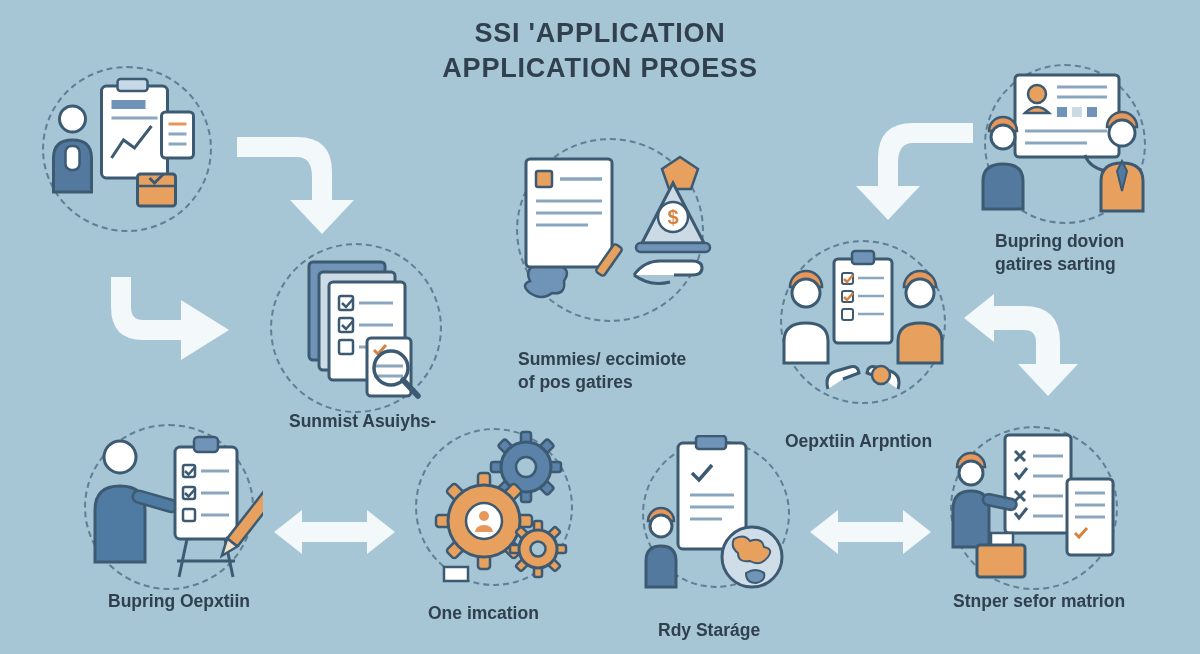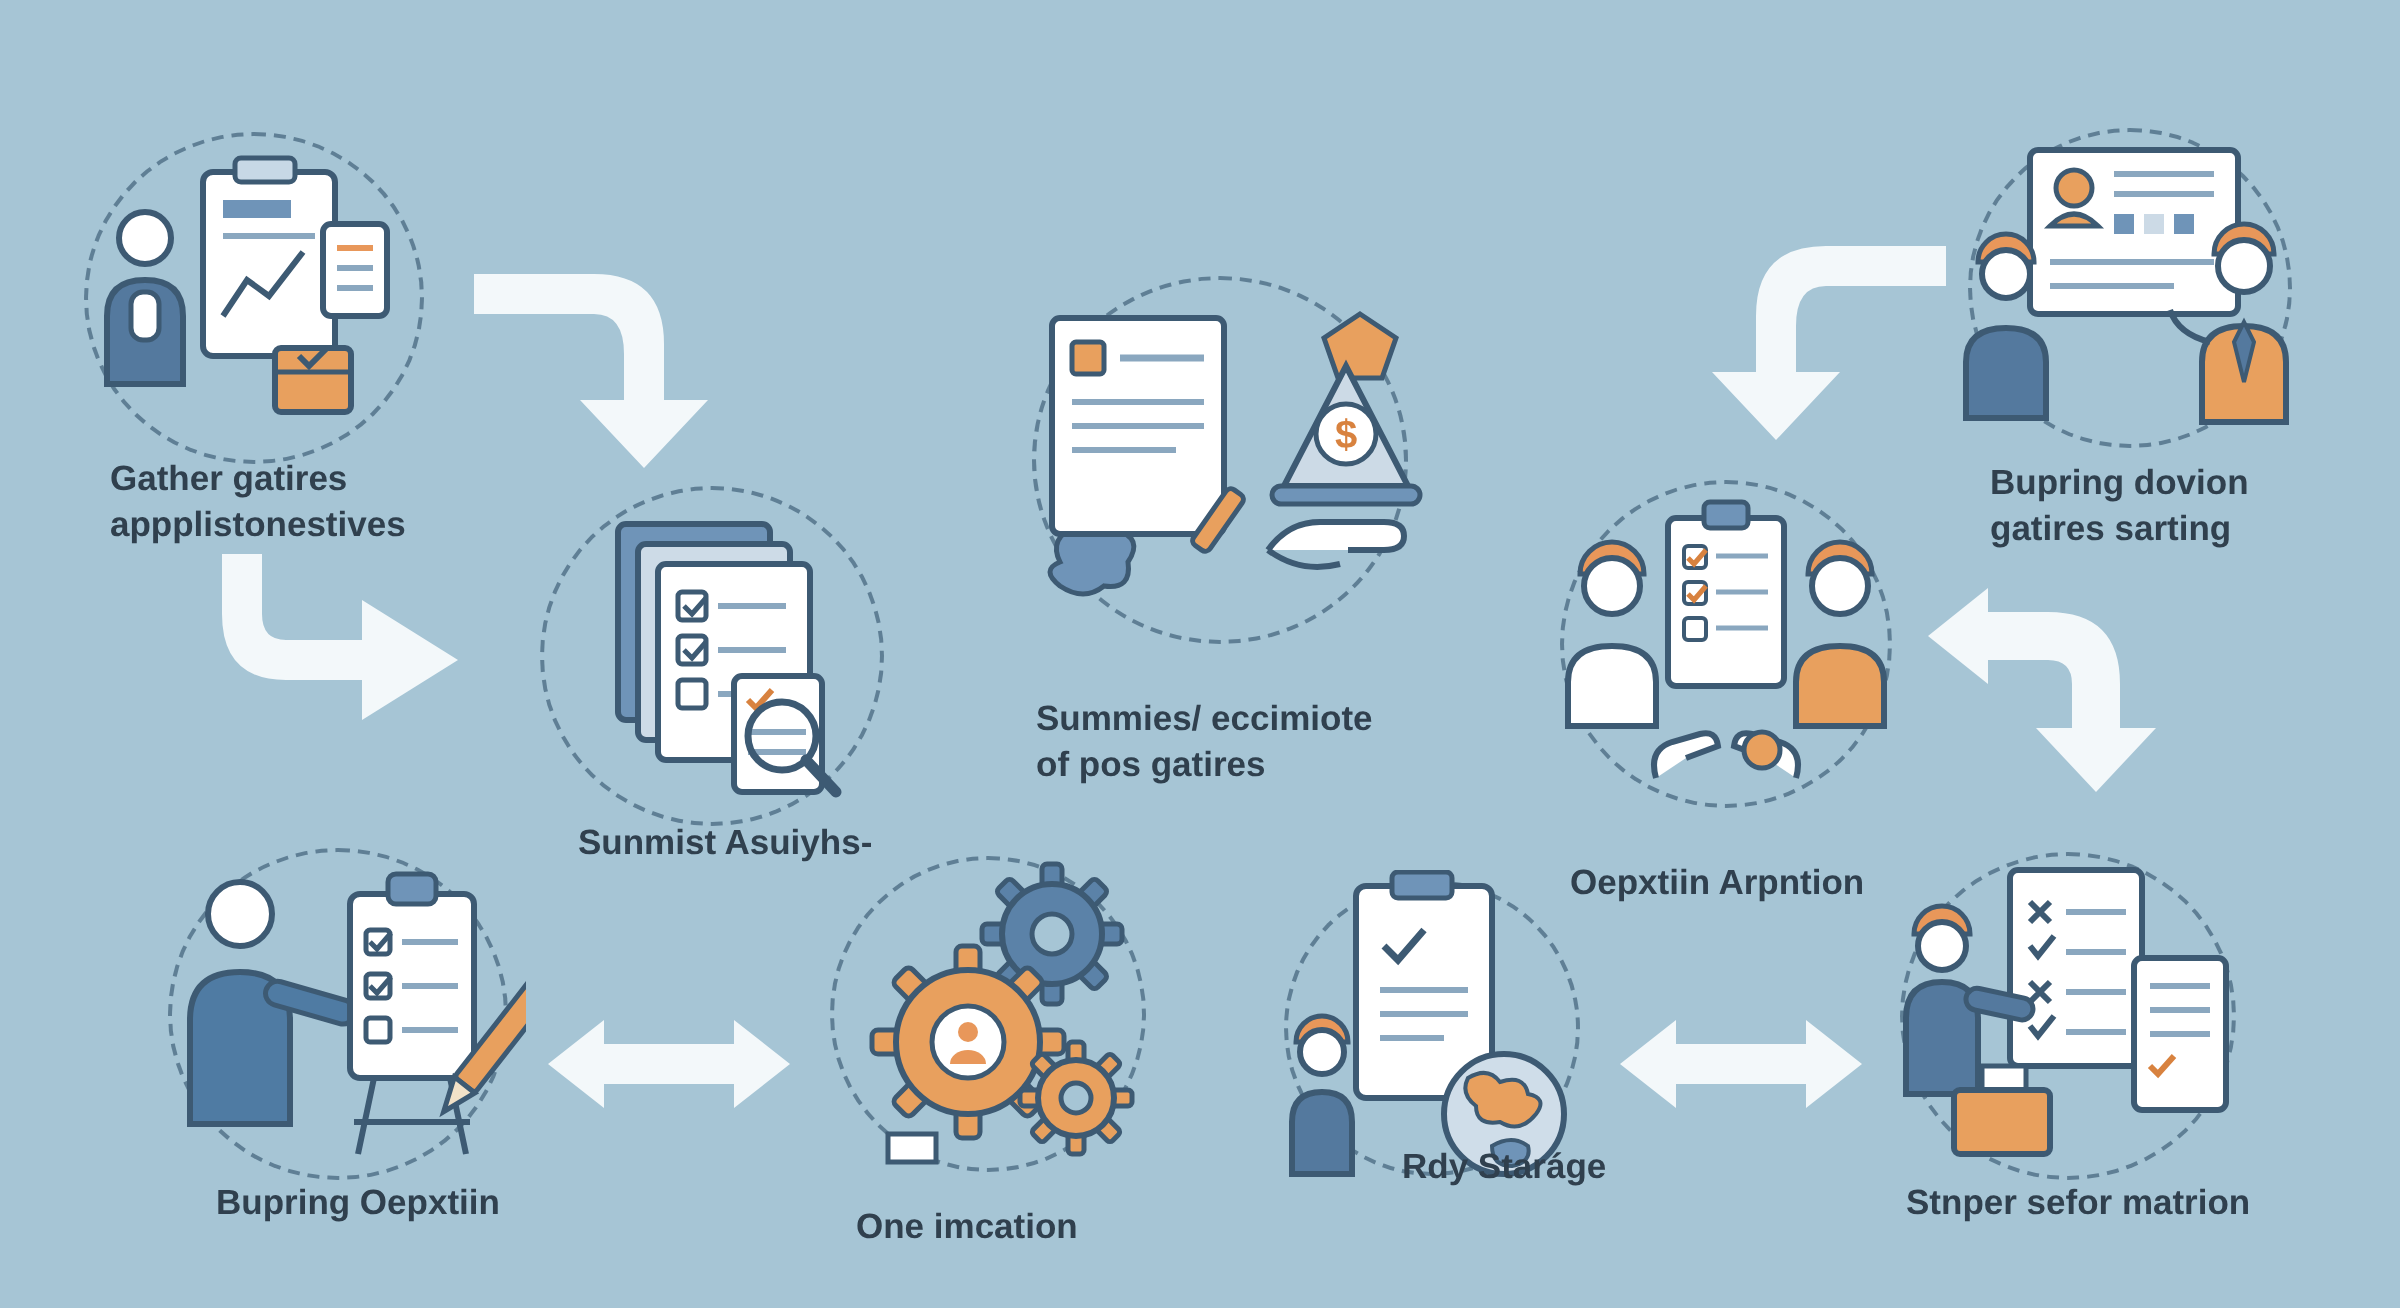--- a/index.html
+++ b/index.html
@@ -33,44 +33,44 @@
   }
   .arrow { position:absolute; }
   .arrow path { fill:var(--arrow, #f3f8fa); }
   svg text { font-family:"Liberation Sans", sans-serif; }
 </style>
 </head>
 <body>
 
 <div class="canvas">
 
+  <div class="title">
+    <div>SSI 'APPLICATION</div>
+    <div>APPLICATION PROESS</div>
+  </div>
 
   <div class="step" style="left:42px;top:66px;width:170px;height:166px;">
     <div class="circle"></div>
     <svg class="icon" width="175" height="150" viewBox="0 0 175 150">
       <rect x="62" y="12" width="66" height="92" rx="5" fill="#fff" stroke="#3d5a73" stroke-width="3"></rect>
       <rect x="78" y="5" width="30" height="12" rx="3" fill="#c7d8e6" stroke="#3d5a73" stroke-width="2.5"></rect>
       <rect x="72" y="26" width="34" height="9" fill="#6f94b8"></rect>
       <line x1="72" y1="44" x2="118" y2="44" stroke="#8aa7bf" stroke-width="3"></line>
       <polyline points="72,84 84,66 95,74 112,52" fill="none" stroke="#3d5a73" stroke-width="3"></polyline>
       <circle cx="33" cy="45" r="13" fill="#fff" stroke="#3d5a73" stroke-width="3"></circle>
       <path d="M14,118 V84 q0,-18 19,-18 q19,0 19,18 v34 Z" fill="#54799e" stroke="#3d5a73" stroke-width="3"></path>
       <rect x="26" y="72" width="14" height="24" rx="6" fill="#fff" stroke="#3d5a73" stroke-width="2.5"></rect>
       <rect x="122" y="38" width="32" height="46" rx="4" fill="#fff" stroke="#3d5a73" stroke-width="3"></rect>
       <line x1="129" y1="50" x2="147" y2="50" stroke="#e8975a" stroke-width="3"></line>
       <line x1="129" y1="60" x2="147" y2="60" stroke="#8aa7bf" stroke-width="3"></line>
       <line x1="129" y1="70" x2="147" y2="70" stroke="#8aa7bf" stroke-width="3"></line>
       <rect x="98" y="100" width="38" height="32" rx="3" fill="#e8a05e" stroke="#3d5a73" stroke-width="3"></rect>
       <line x1="98" y1="112" x2="136" y2="112" stroke="#3d5a73" stroke-width="2.5"></line>
       <path d="M110,104 l5,5 9,-9" fill="none" stroke="#3d5a73" stroke-width="3"></path>
     </svg>
-  </div>
-  <div class="label" style="left:55px;top:228px;">
-    <div>Gather gatires</div>
-    <div>appplistonestives</div>
   </div>
 
   <div class="step" style="left:270px;top:243px;width:172px;height:170px;">
     <div class="circle"></div>
     <svg class="icon" width="150" height="152" viewBox="0 0 150 152">
       <rect x="28" y="10" width="76" height="98" rx="4" fill="#6f94b8" stroke="#3d5a73" stroke-width="3"></rect>
       <rect x="38" y="20" width="76" height="98" rx="4" fill="#cddbe7" stroke="#3d5a73" stroke-width="3"></rect>
       <rect x="48" y="30" width="76" height="98" rx="4" fill="#fff" stroke="#3d5a73" stroke-width="3"></rect>
       <rect x="58" y="44" width="14" height="14" rx="2" fill="#fff" stroke="#3d5a73" stroke-width="2.5"></rect>
       <path d="M61,51 l4,4 7,-8" fill="none" stroke="#3d5a73" stroke-width="2.5"></path>
@@ -269,21 +269,21 @@
       <line x1="54" y1="72" x2="98" y2="72" stroke="#8aa7bf" stroke-width="3"></line>
       <line x1="54" y1="84" x2="86" y2="84" stroke="#8aa7bf" stroke-width="3"></line>
       <path d="M12,86 a13,13 0 0 1 26,0 Z" fill="#e8975a" stroke="#3d5a73" stroke-width="2.5"></path>
       <circle cx="25" cy="91" r="11" fill="#fff" stroke="#3d5a73" stroke-width="3"></circle>
       <path d="M10,152 v-26 q0,-15 15,-15 q15,0 15,15 v26 Z" fill="#54799e" stroke="#3d5a73" stroke-width="3"></path>
       <circle cx="116" cy="122" r="30" fill="#cfdde9" stroke="#3d5a73" stroke-width="3"></circle>
       <path d="M98,104 q10,-6 16,2 q12,-4 14,6 q10,2 4,10 q-8,10 -18,4 q-12,2 -12,-8 q-8,-6 -4,-14 Z" fill="#e8a05e" stroke="#3d5a73" stroke-width="2"></path>
       <path d="M110,138 q10,-6 18,0 q2,8 -8,10 q-10,0 -10,-10 Z" fill="#6f94b8" stroke="#3d5a73" stroke-width="2"></path>
     </svg>
   </div>
-  <div class="label" style="left:658px;top:572px;margin-left:43px;">
+  <div class="label" style="left:658px;top:619px;">
     <div>Rdy Staráge</div>
     <div></div>
   </div>
 
   <div class="step" style="left:950px;top:426px;width:168px;height:164px;">
     <div class="circle"></div>
     <svg class="icon" width="182" height="158" viewBox="0 0 182 158">
       <rect x="62" y="6" width="66" height="98" rx="4" fill="#fff" stroke="#3d5a73" stroke-width="3"></rect>
       <path d="M72,22 l10,10 M82,22 l-10,10" stroke="#3d5a73" stroke-width="3"></path>
       <line x1="90" y1="27" x2="120" y2="27" stroke="#8aa7bf" stroke-width="3"></line>

